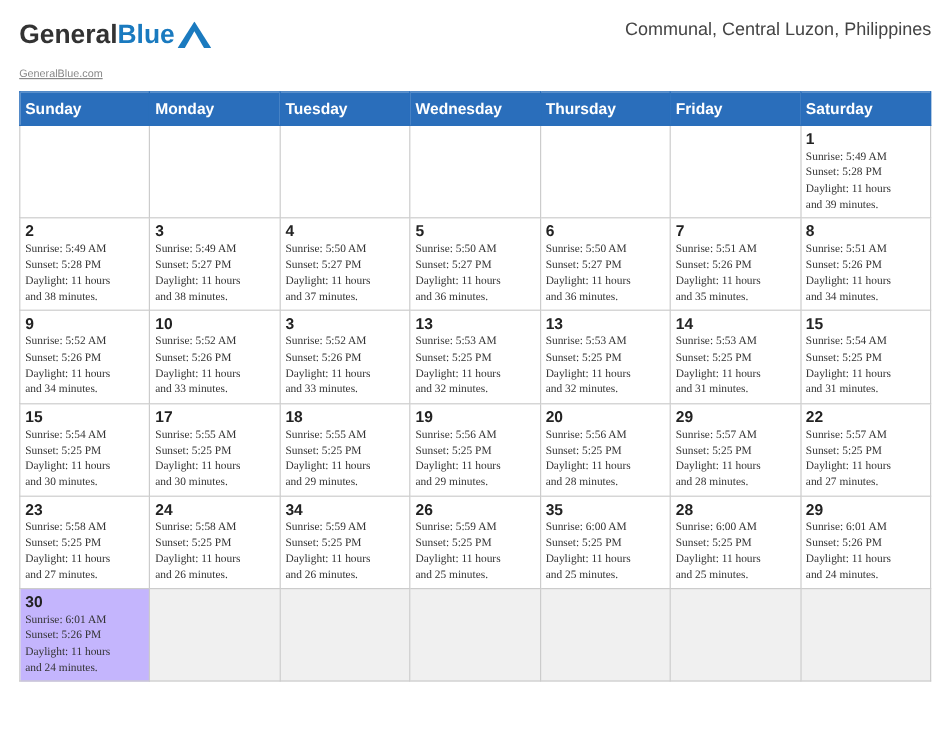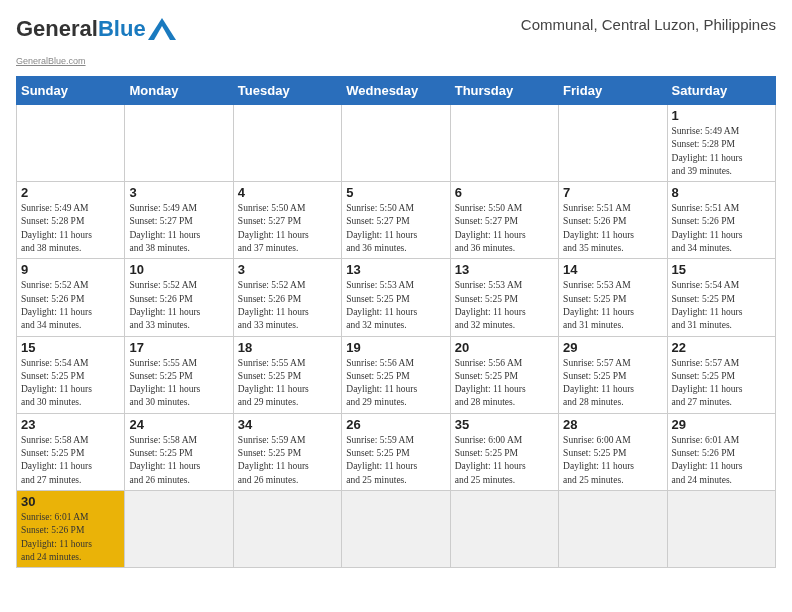--- a/index.html
+++ b/index.html
@@ -94,21 +94,21 @@
       line-height: 1.4;
       font-family: Liberation Serif, serif;
     }
     .empty-cell {
       background: #f5f5f5;
     }
     .last-row td {
       background: #f0f0f0;
     }
     .last-row td:first-child {
-      background: #eab308;
+      background: #c4b5fd;
     }
   </style>
 </head>
 <body>
 
 <div class="header-area">
   <div class="logo">
     <div class="logo-text">
       <span class="logo-general">General</span>
       <span class="logo-blue">Blue</span>

